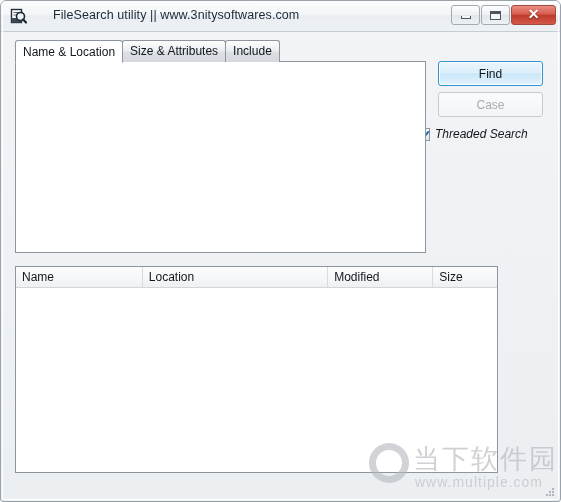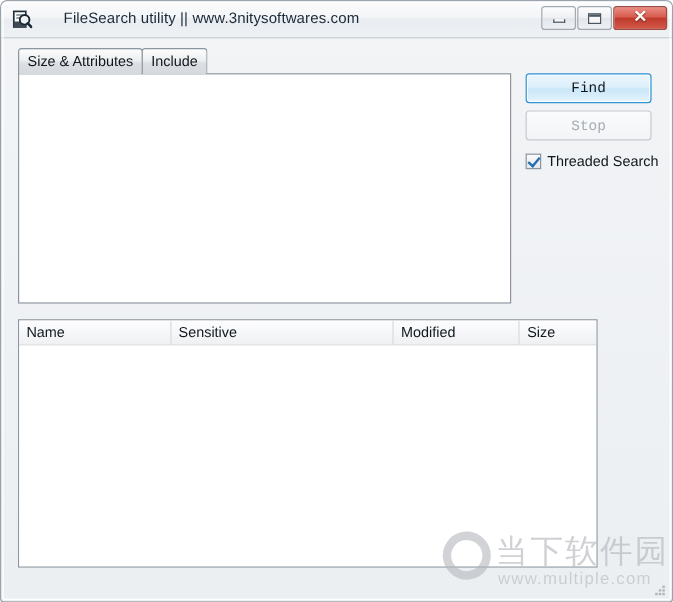--- a/index.html
+++ b/index.html
@@ -255,41 +255,41 @@
   #cb-wholeword  { left: 221px; top: 227px; }
   #cb-case       { left: 315px; top: 227px; }
 
   
   .actbtn {
     position: absolute;
     box-sizing: border-box;
     width: 105px;
     height: 25px;
     border-radius: 3px;
-    font-family: Liberation Mono, monospace;
+    font-family: Liberation Sans, sans-serif;
     font-size: 12px;
     cursor: default;
     padding: 0;
   }
   #btn-find {
     left: 437px;
     top: 60px;
     border: 1px solid #2f93d4;
     background: linear-gradient(to bottom, #eaf5fc 0%, #ddeffb 46%, #c9e6f8 52%, #e4f3fd 100%);
     color: #10171d;
     box-shadow: inset 0 0 0 1px #ffffff;
   }
   #btn-stop {
     left: 437px;
     top: 91px;
     border: 1px solid #c7cbd0;
     background: linear-gradient(to bottom, #fafbfc 0%, #f3f4f6 100%);
     color: #a6acb3;
   }
-  #cb-threaded { left: 437px; top: 126px; }
+  #cb-threaded { left: 416px; top: 126px; font-style: italic; }
 
   
   #results {
     position: absolute;
     left: 14px;
     top: 265px;
     width: 483px;
     height: 207px;
     box-sizing: border-box;
     border: 1px solid #8d969e;
@@ -409,20 +409,23 @@
         </span>
     </button>
     <button class="winbtn" id="btn-close">
       <span class="glyph">
         <span class="close-x">✕</span>
       </span>
     </button>
   </div>
 
   <div id="tabstrip">
+    <div class="tab active">
+      <span>Name &amp; Location</span>
+    </div>
     <div class="tab">
       <span>Size &amp; Attributes</span>
     </div>
     <div class="tab">
       <span>Include</span>
     </div>
   </div>
 
   <div id="tabpage"></div>
 
@@ -448,31 +451,31 @@
   <div class="cbwrap" id="cb-wholeword">
     <span class="cbbox"></span>
     <span>Whole Word</span>
   </div>
   <div class="cbwrap" id="cb-case">
     <span class="cbbox"></span>
     <span>Case Sensitive</span>
   </div>
 
   <button class="actbtn" id="btn-find">Find</button>
-  <button class="actbtn" id="btn-stop" disabled="">Stop</button>
+  <button class="actbtn" id="btn-stop" disabled="">Case</button>
 
   <div class="cbwrap" id="cb-threaded">
     <span class="cbbox checked"></span>
     <span>Threaded Search</span>
   </div>
 
   <div id="results">
     <div id="results-header">
       <div class="colhdr" style="width:140px">Name</div>
-      <div class="colhdr" style="width:205px">Sensitive</div>
+      <div class="colhdr" style="width:205px">Location</div>
       <div class="colhdr" style="width:116px">Modified</div>
       <div class="colhdr" style="width:70px">Size</div>
     </div>
     <div id="results-body"></div>
   </div>
 
   <div id="watermark">
     <div id="wm-logo"></div>
     <div id="wm-cn">当下软件园</div>
     <div id="wm-url">www.multiple.com</div>

